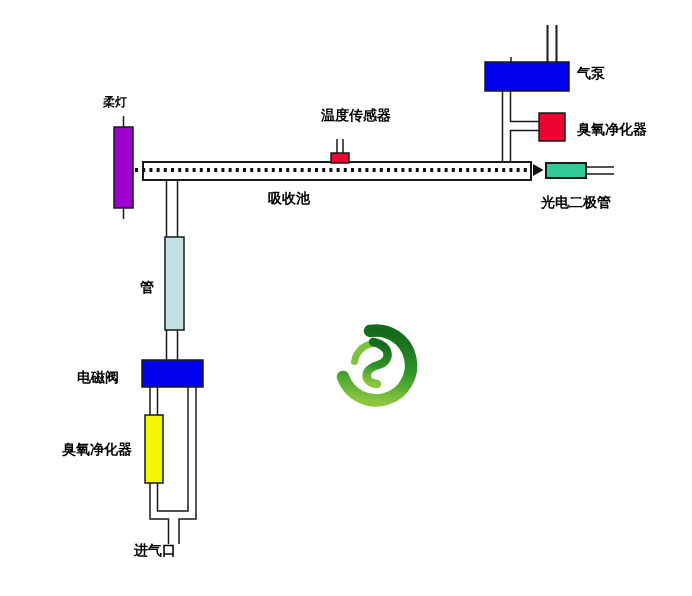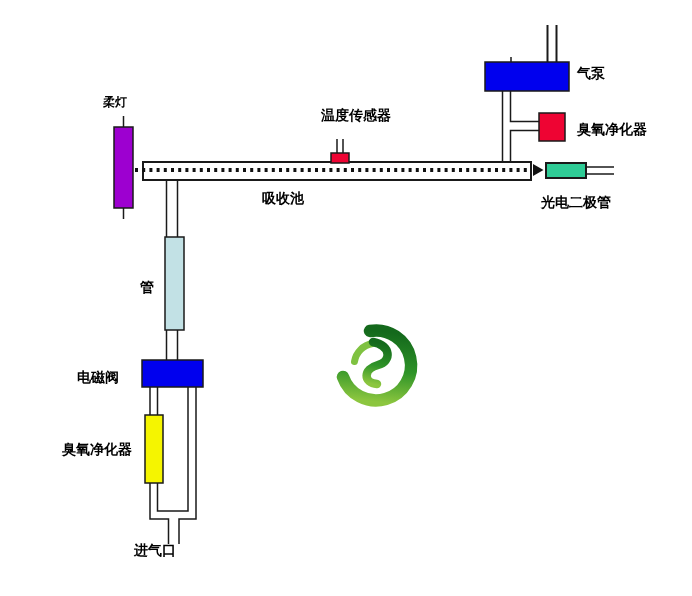--- a/index.html
+++ b/index.html
@@ -9,21 +9,21 @@
   }
   .stage svg{position:absolute;left:0;top:0;}
   .lbl{
     position:absolute;color:#000;font-weight:bold;font-size:14px;line-height:1.1;
     white-space:nowrap;font-family:Liberation Sans, sans-serif;
   }
   .lbl-lamp{left:103px;top:96px;font-size:12px;}
   .lbl-temp{left:297px;top:108px;margin-left:24px;}
   .lbl-pump{left:577px;top:66px;}
   .lbl-pressure{left:577px;top:122px;}
-  .lbl-cell{left:254px;top:191px;padding-left:8px;}
+  .lbl-cell{left:260px;top:191px;padding-left:8px;}
   .lbl-diode{left:541px;top:195px;text-align:right;}
   .lbl-tube{left:140px;top:280px;}
   .lbl-valve{left:77px;top:370px;}
   .lbl-purifier{left:62px;top:442px;}
   .lbl-inlet{left:134px;top:543px;}
   .brand-cn{
     position:absolute;left:427px;top:329px;font-family:"DejaVu Serif",serif;
     font-weight:bold;font-size:33px;line-height:1;letter-spacing:-1px;
   }
   .brand-en{

